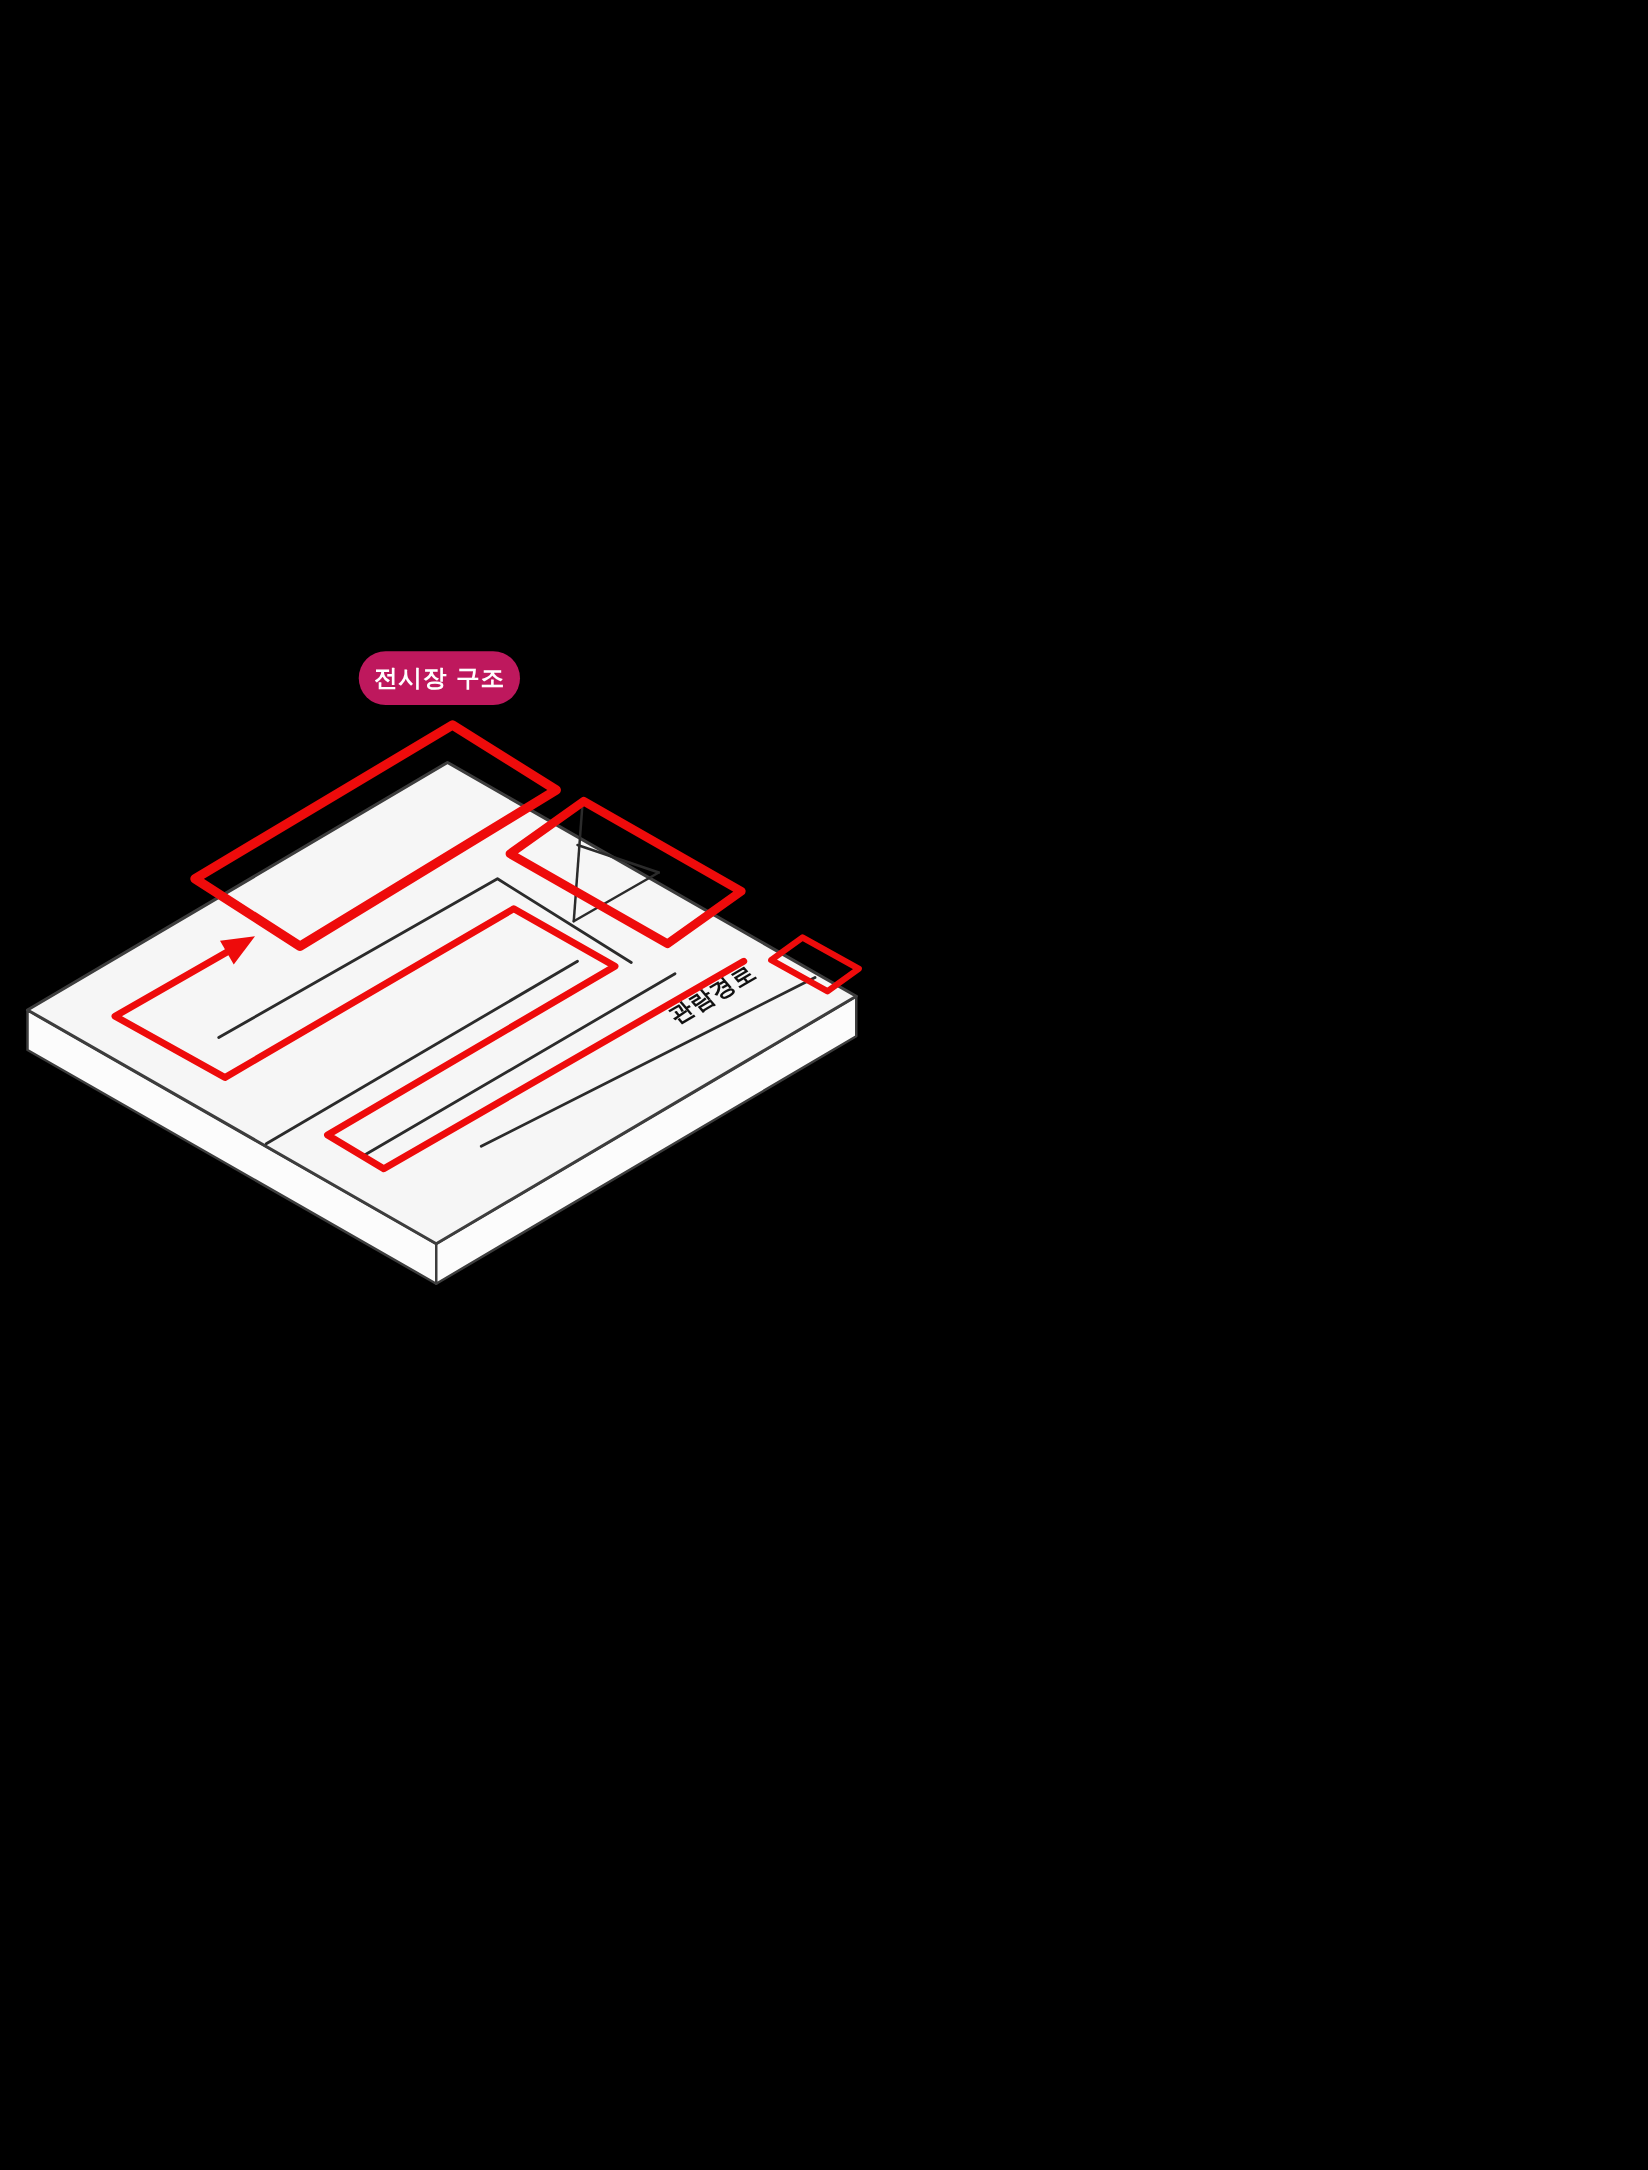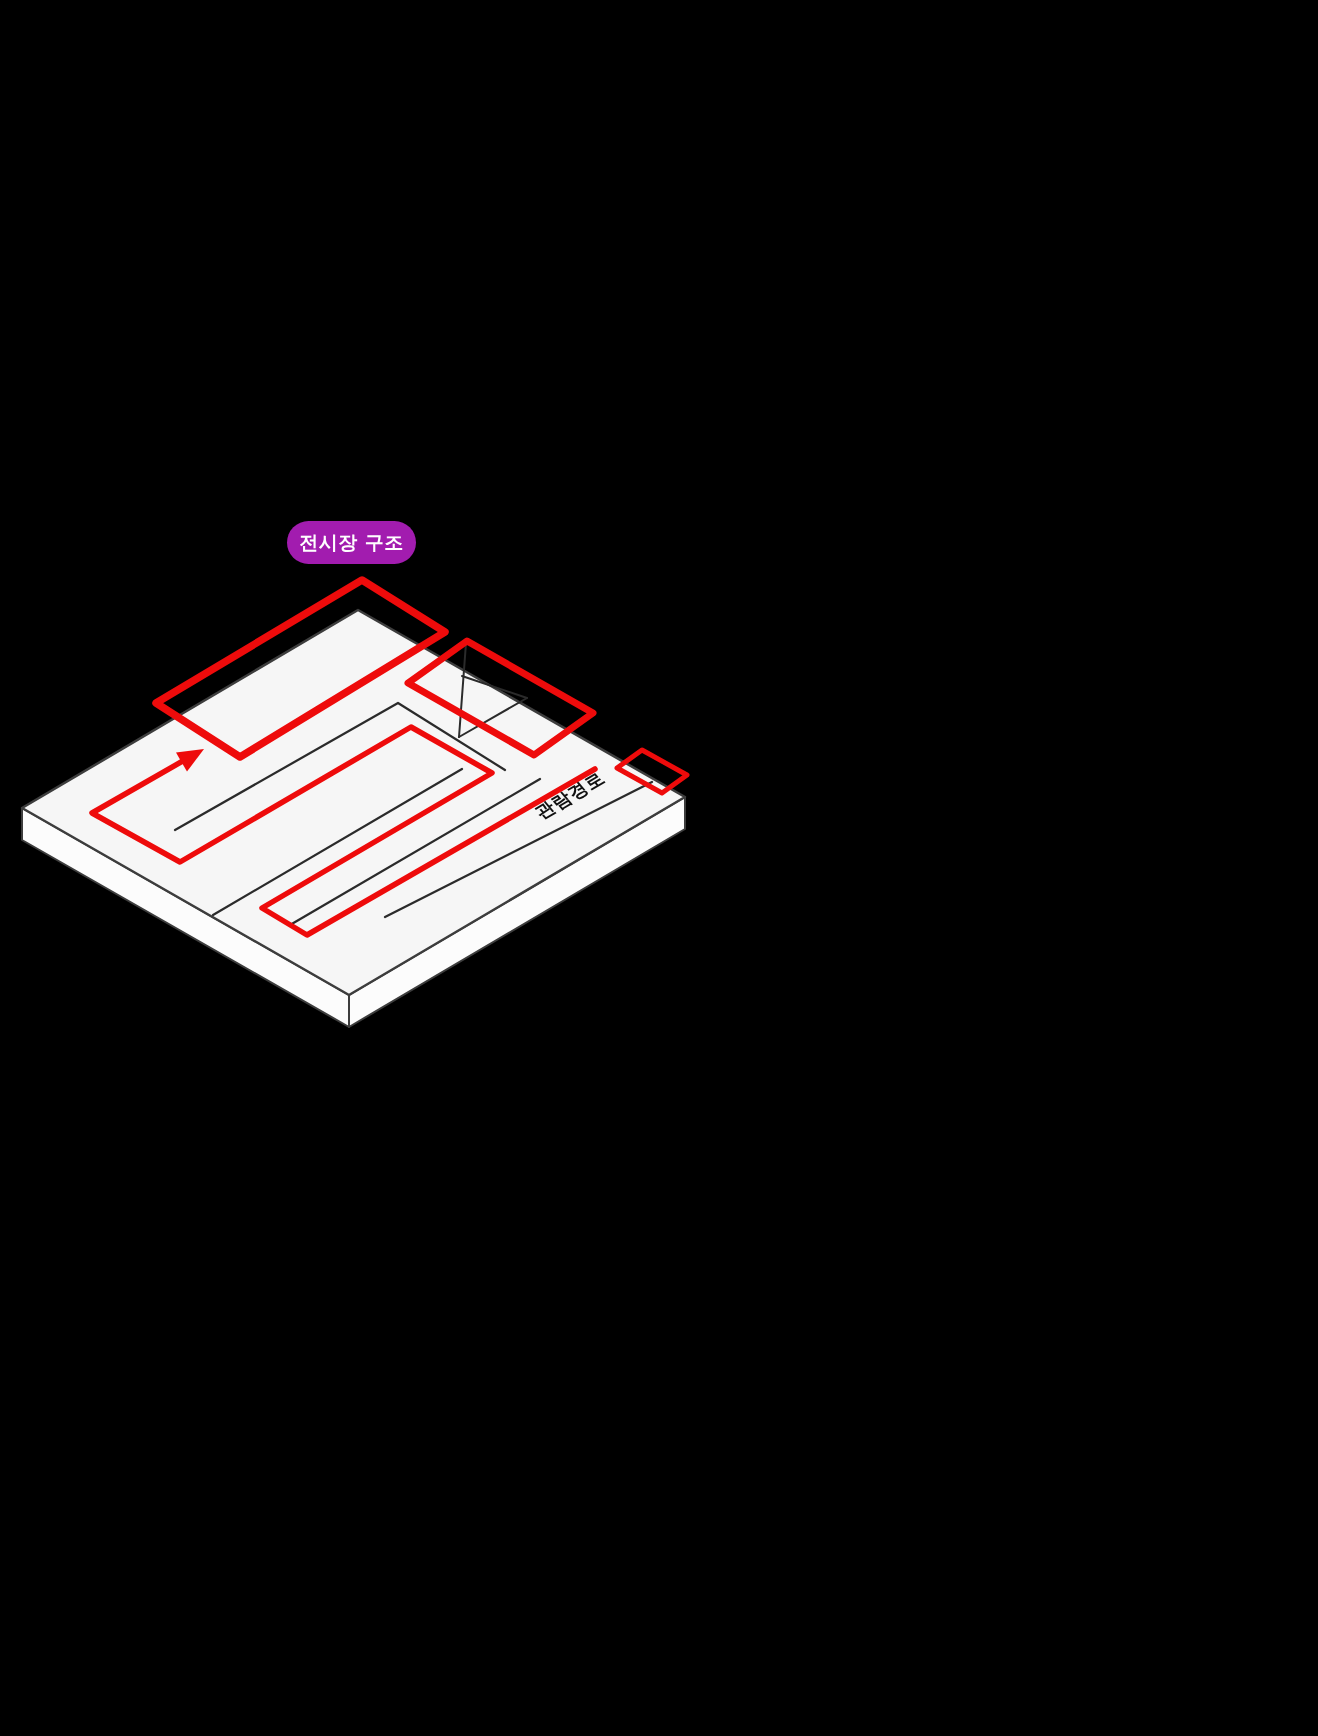--- a/index.html
+++ b/index.html
@@ -21,21 +21,21 @@
     position: absolute;
     left: 0;
     top: 0;
   }
   .badge {
     position: absolute;
     left: 287px;
     top: 521px;
     width: 129px;
     height: 43px;
-    background: #a21caf;
+    background: #be185d;
     border-radius: 22px;
     display: flex;
     align-items: center;
     justify-content: center;
     color: #ffffff;
     font-size: 19px;
     font-weight: bold;
     letter-spacing: 0.5px;
     white-space: nowrap;
   }

